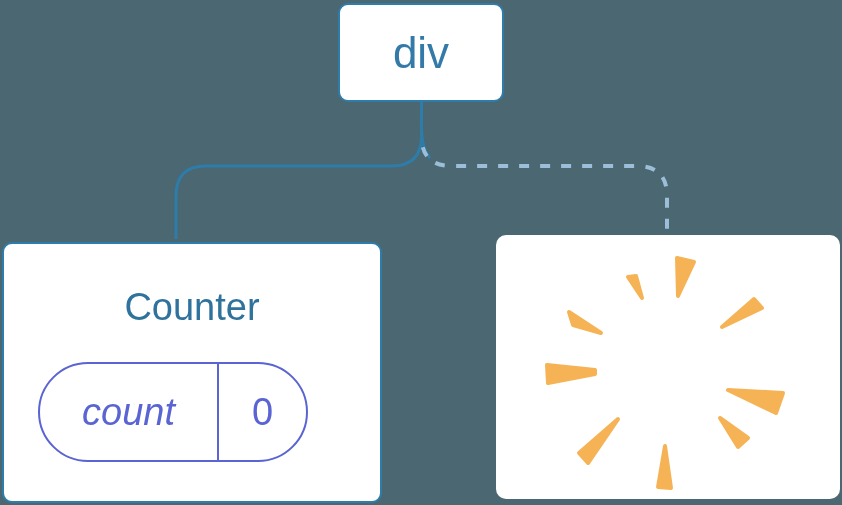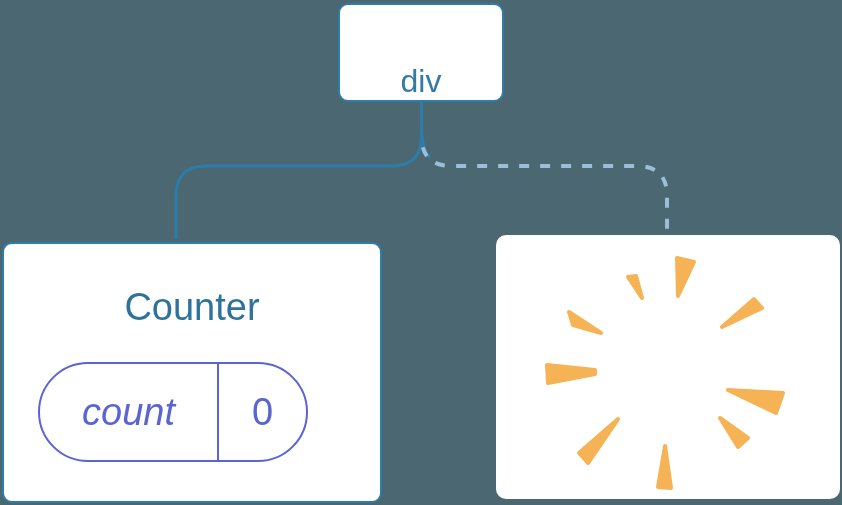--- a/index.html
+++ b/index.html
@@ -10,22 +10,22 @@
   .stage{
     position:relative;width:842px;height:505px;
     background:#4B6771;
   }
   .node{
     position:absolute;background:#ffffff;border-radius:10px;box-sizing:border-box;
   }
   .node-root{
     left:338px;top:3px;width:166px;height:99px;
     border:2.5px solid #2E7CA9;
-    display:flex;align-items:flex-end;justify-content:center;
-    color:#347AA9;font-size:32px;font-weight:500;
+    display:flex;align-items:center;justify-content:center;
+    color:#347AA9;font-size:44px;font-weight:500;
   }
   .node-counter{
     left:2px;top:242px;width:380px;height:261px;
     border:2.5px solid #2E7CA9;
   }
   .counter-title{
     display:block;margin-top:42px;text-align:center;
     color:#2F739C;font-size:38px;font-weight:500;
   }
   .state-pill{

